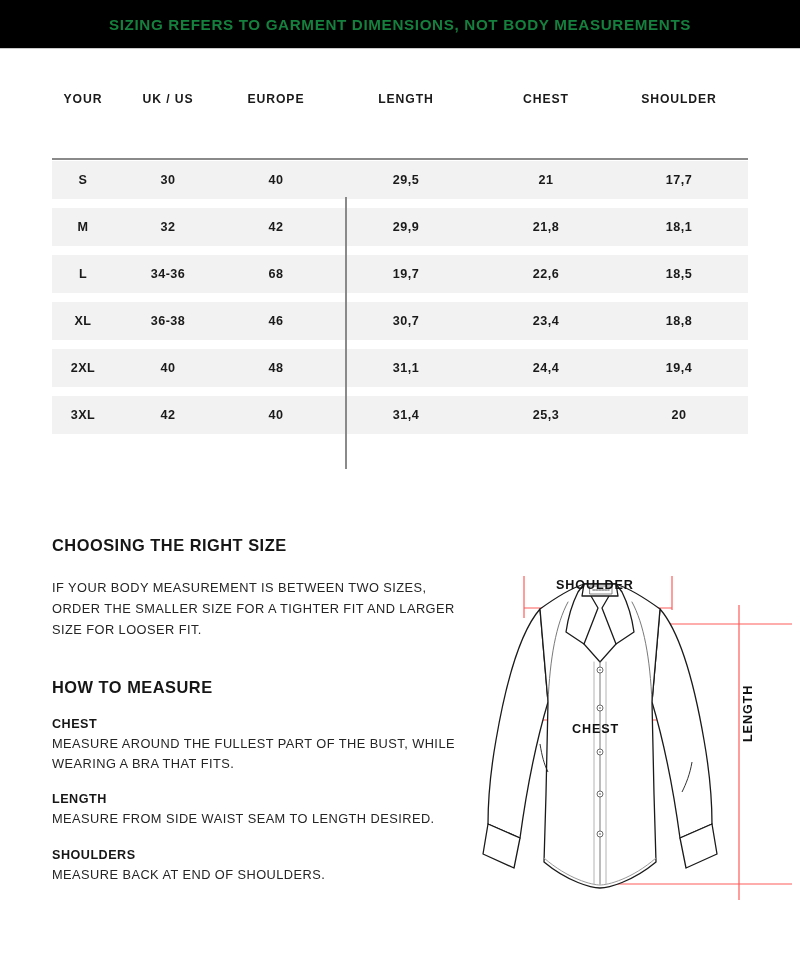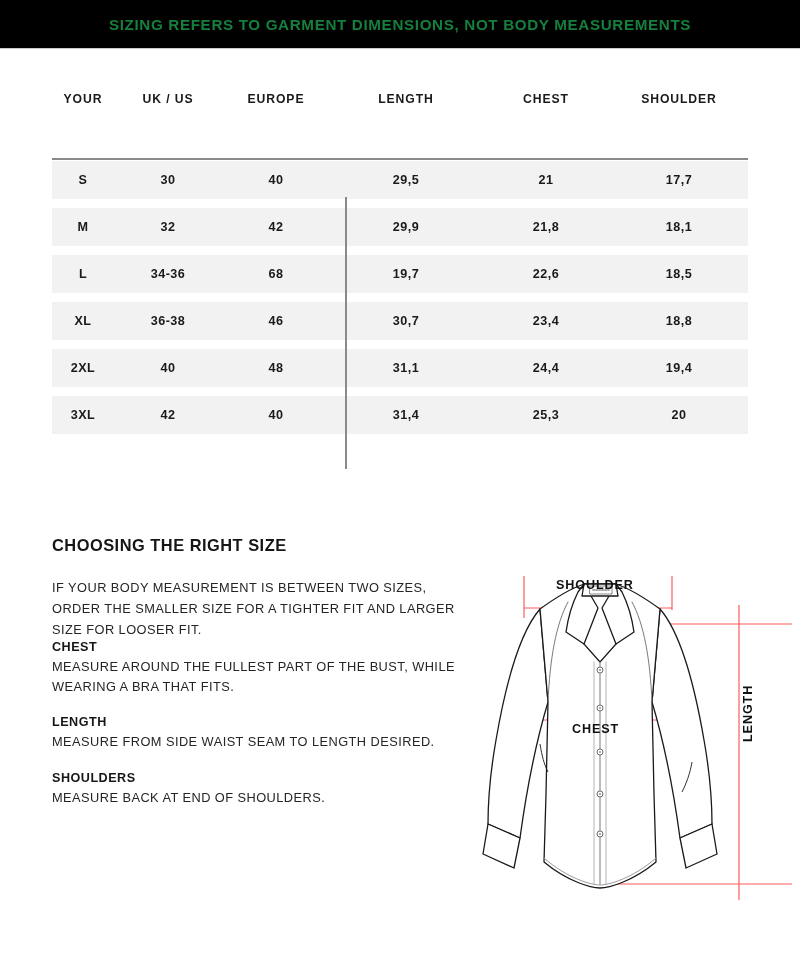--- a/index.html
+++ b/index.html
@@ -225,20 +225,21 @@
     </div>
   </div>
 
   <div class="head-rule"></div>
   <div class="v-divider"></div>
 
   <div class="left-col">
     <div class="h2">CHOOSING THE RIGHT SIZE</div>
     <div class="para">IF YOUR BODY MEASUREMENT IS BETWEEN TWO SIZES, ORDER THE SMALLER SIZE FOR A TIGHTER FIT AND LARGER SIZE FOR LOOSER FIT.</div>
 
+    <div class="h2 second">HOW TO MEASURE</div>
 
     <div class="measure-block">
       <div class="measure-term">CHEST</div>
       <div class="measure-def">MEASURE AROUND THE FULLEST PART OF THE BUST, WHILE WEARING A BRA THAT FITS.</div>
     </div>
 
     <div class="measure-block">
       <div class="measure-term">LENGTH</div>
       <div class="measure-def">MEASURE FROM SIDE WAIST SEAM TO LENGTH DESIRED.</div>
     </div>

